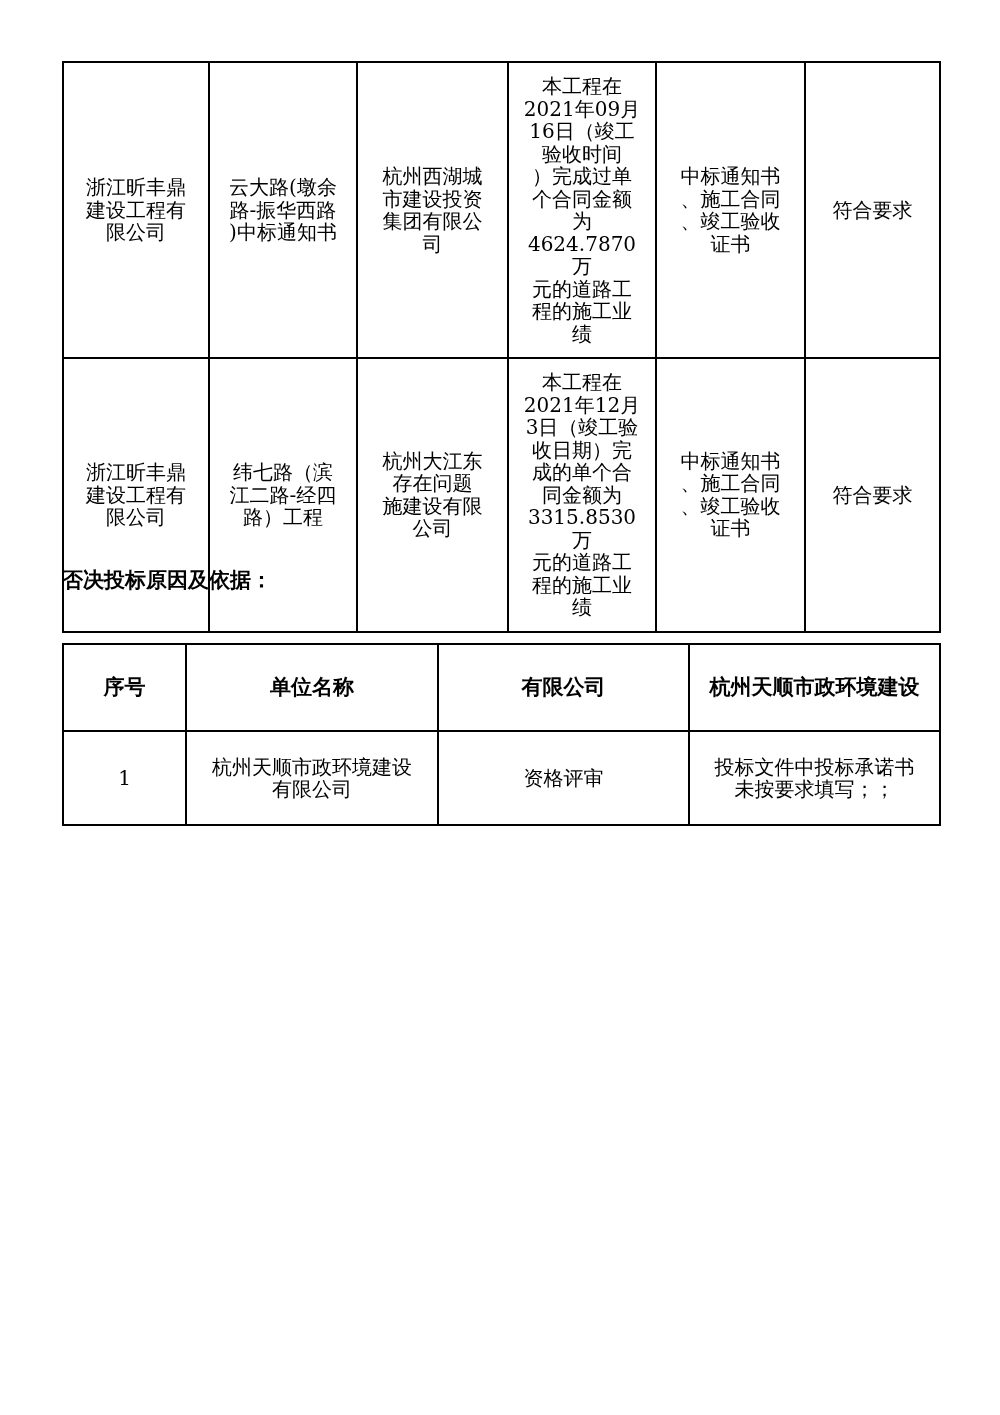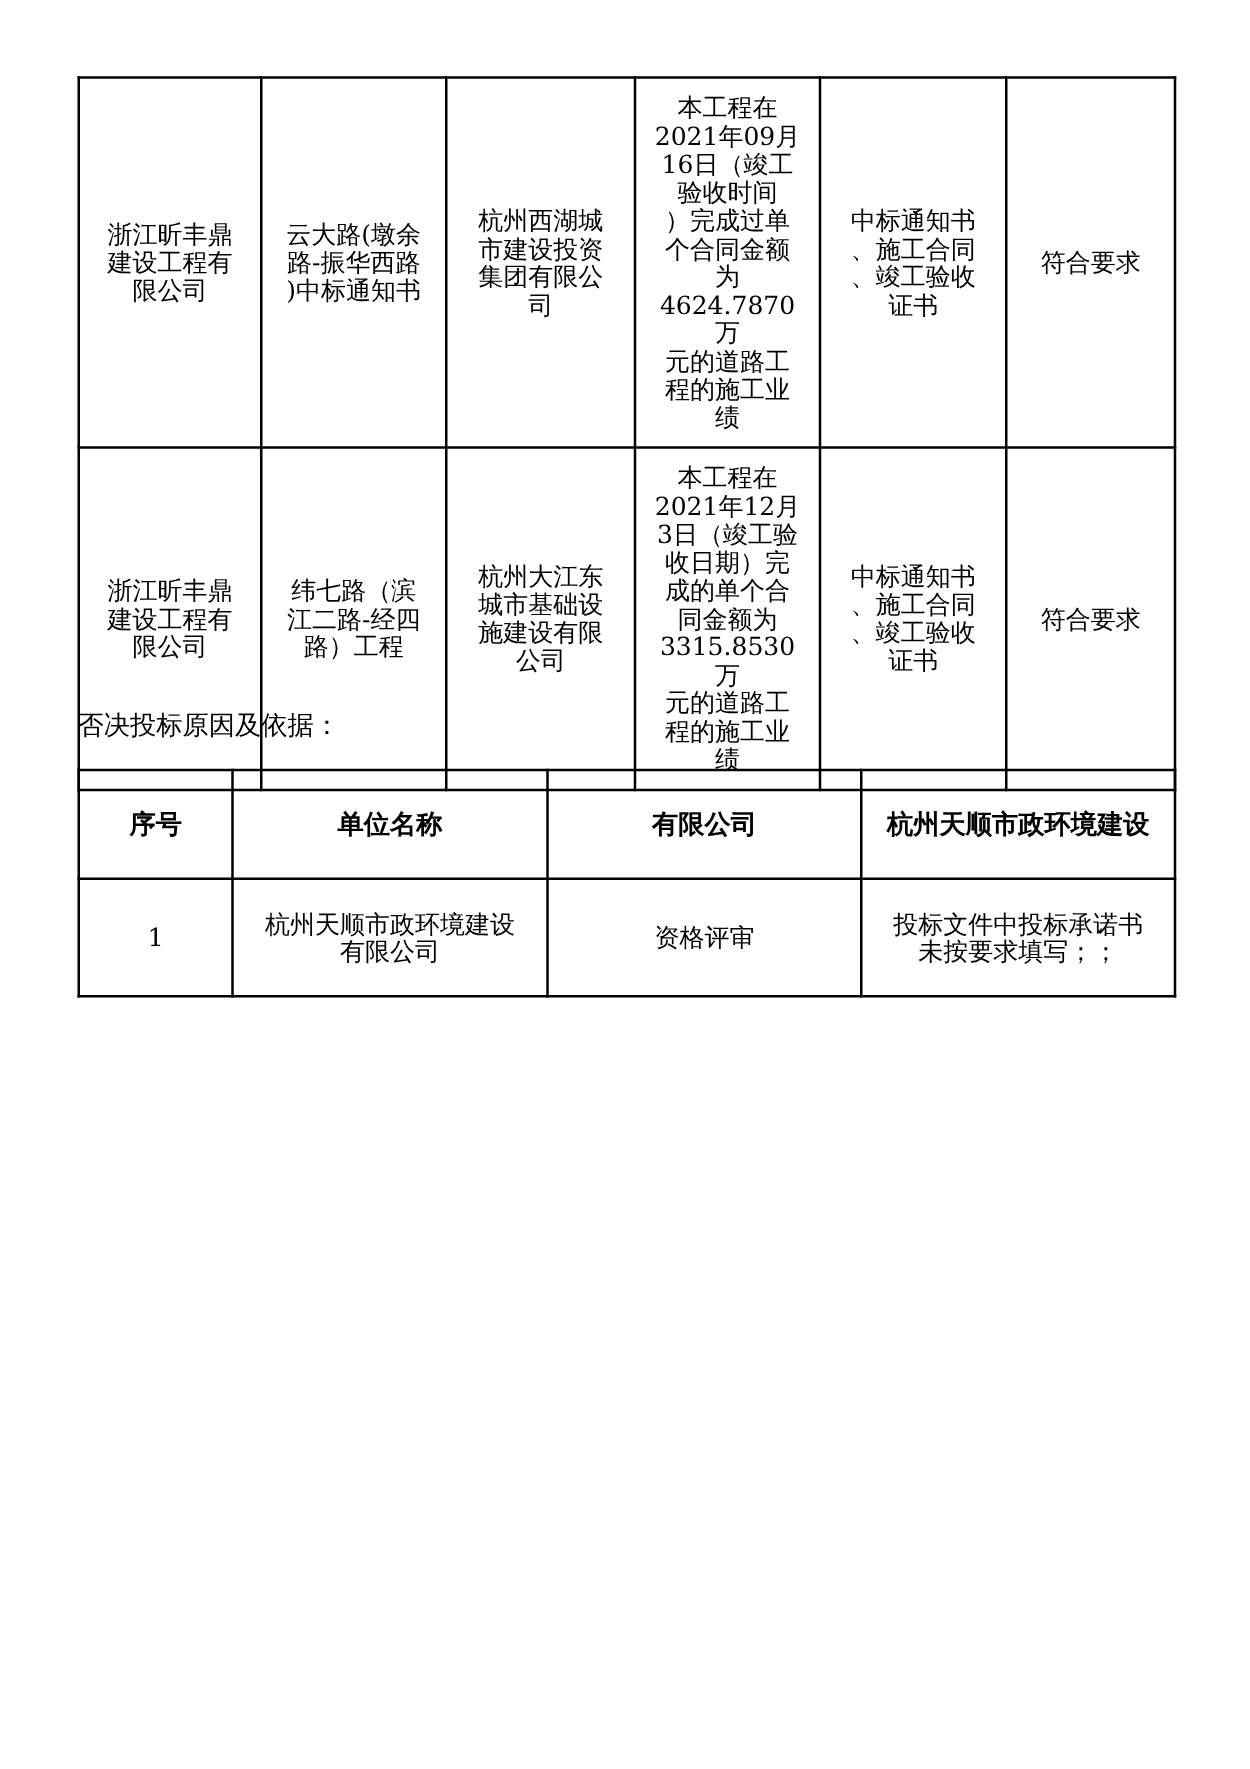--- a/index.html
+++ b/index.html
@@ -37,27 +37,27 @@
     width: 877px;
   }
   .perf-table tr.row-a td { height: 259px; }
   .perf-table tr.row-b td { height: 235px; }
   .section-heading {
     position: absolute;
     left: 62px;
     top: 566px;
     margin: 0;
     font-size: 21px;
-    font-weight: normal;
+    font-weight: bold;
     line-height: 28px;
     white-space: nowrap;
   }
   .reject-table {
     left: 62px;
-    top: 615px;
+    top: 643px;
     width: 877px;
   }
   .reject-table th {
     font-weight: bold;
     font-size: 21px;
     height: 61px;
   }
   .reject-table td {
     height: 68px;
   }
@@ -106,21 +106,21 @@
         <td>符合要求</td>
       </tr>
       <tr class="row-b">
         <td>浙江昕丰鼎
 建设工程有
 限公司</td>
         <td>纬七路（滨
 江二路-经四
 路）工程</td>
         <td>杭州大江东
-城市基础设
+存在问题
 施建设有限
 公司</td>
         <td>本工程在
 2021年12月
 3日（竣工验
 收日期）完
 成的单个合
 同金额为
 3315.8530万
 元的道路工

